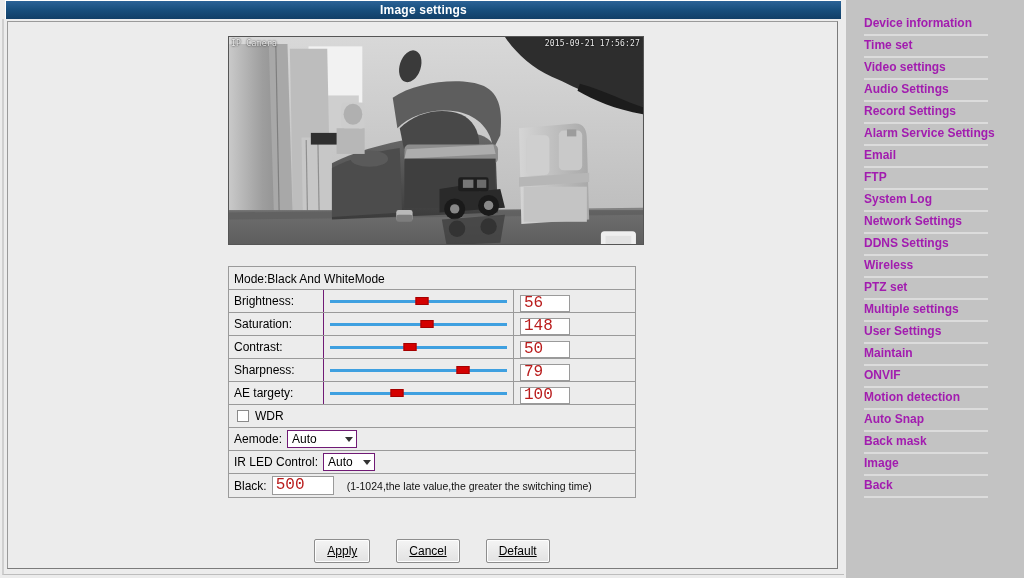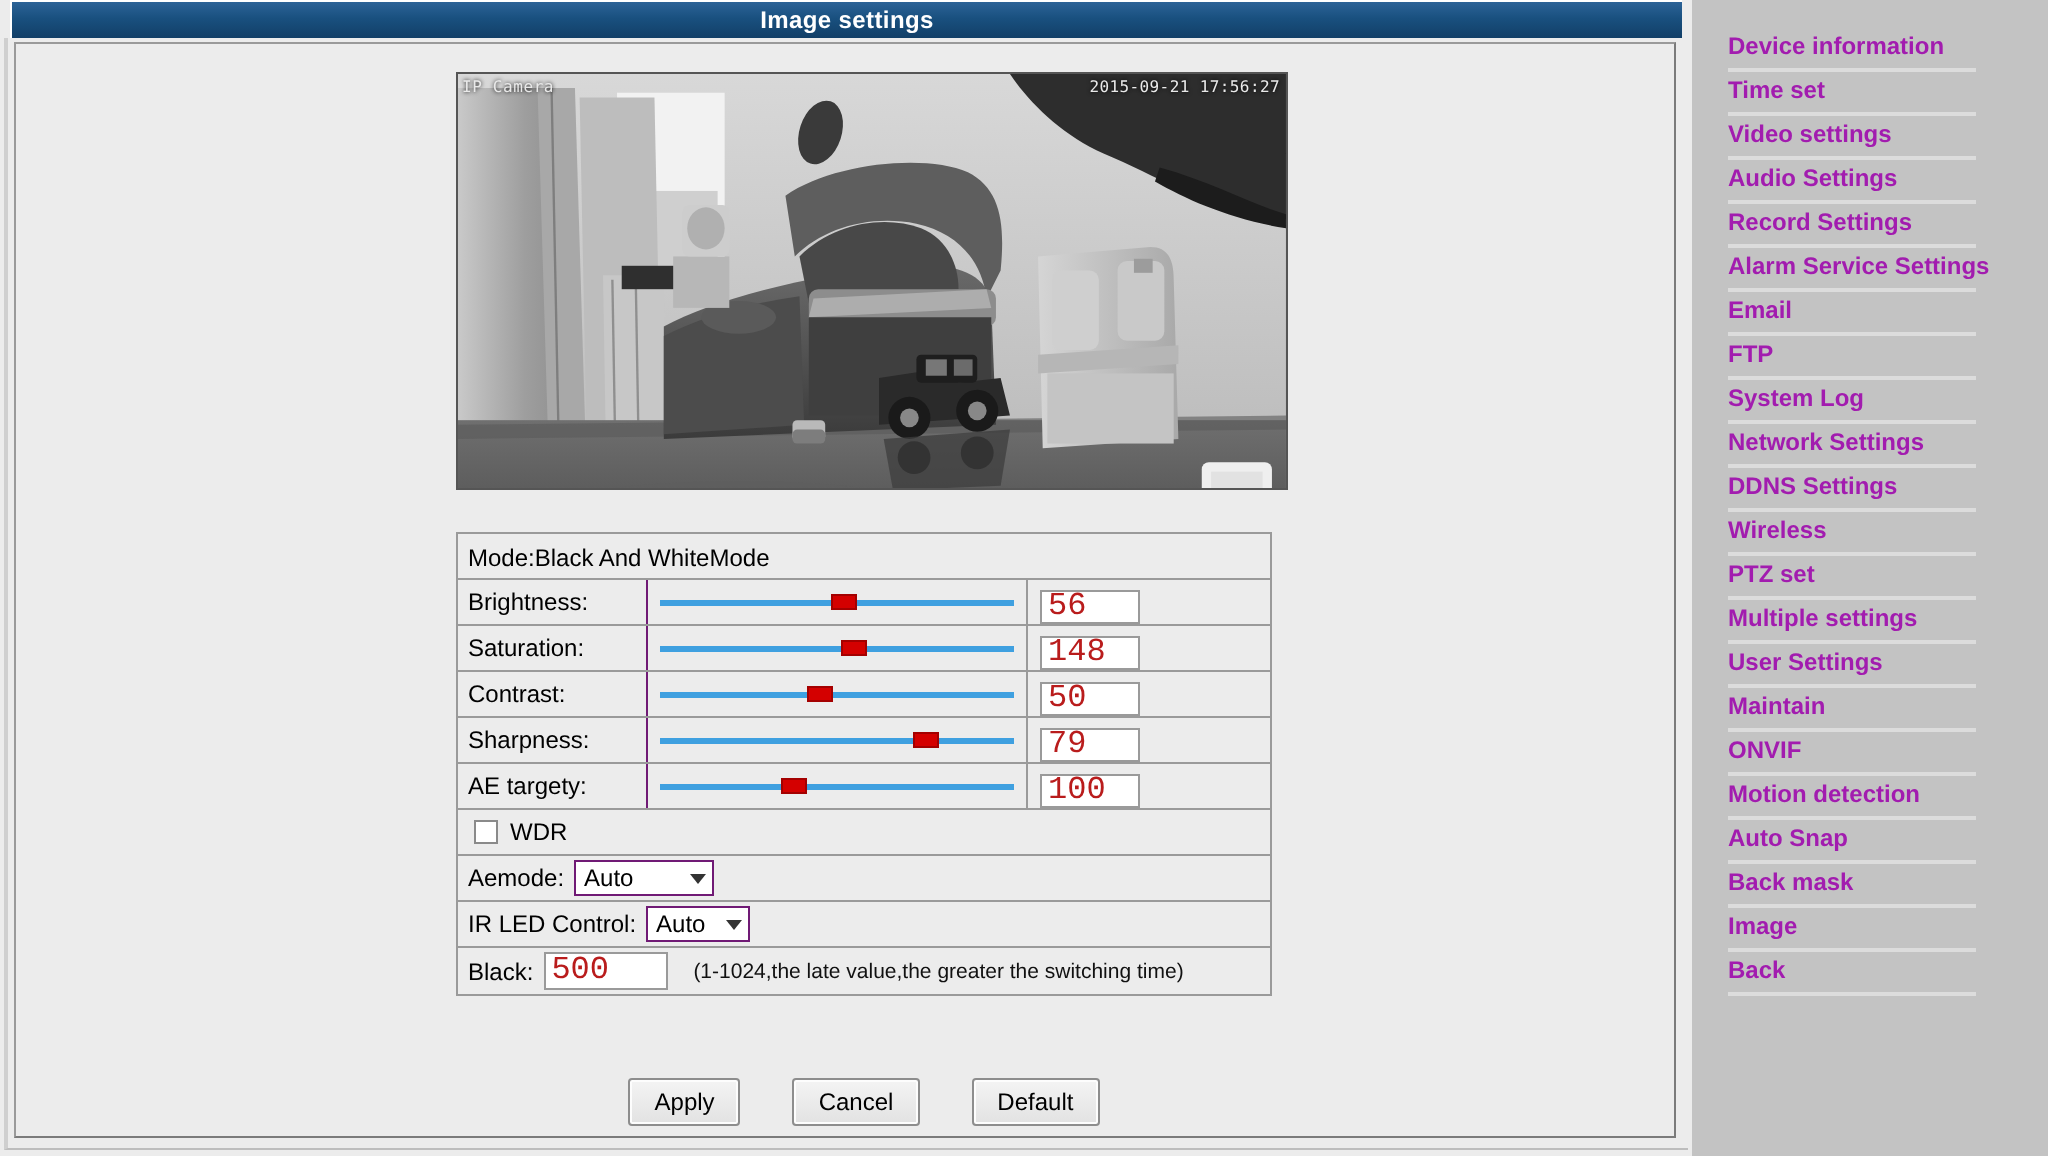--- a/index.html
+++ b/index.html
@@ -119,21 +119,21 @@
   .btnbar{
     position:absolute;left:228px;top:539px;width:408px;
     display:flex;justify-content:center;gap:26px;
   }
   .btn{
     min-width:52px;height:24px;padding:0 12px;
     background:linear-gradient(180deg,#f4f4f4,#e2e2e2);
     border:1px solid #8d8d8d;border-radius:2px;
     font-family:"Liberation Sans",sans-serif;font-size:12px;color:#000;
     display:flex;align-items:center;justify-content:center;cursor:pointer;
-    box-shadow:inset 0 0 0 1px #fdfdfd;box-sizing:border-box;
+    box-shadow:inset 0 0 0 1px #fdfdfd;box-sizing:border-box;text-decoration:underline;
   }
 
   
   .sidebar{
     position:absolute;left:846px;top:0;width:178px;height:578px;
     background:#c3c3c3;
   }
   .menu{position:absolute;left:18px;top:14px;width:124px;}
   .menu-item{
     font-size:12px;font-weight:bold;color:#a21caf;

